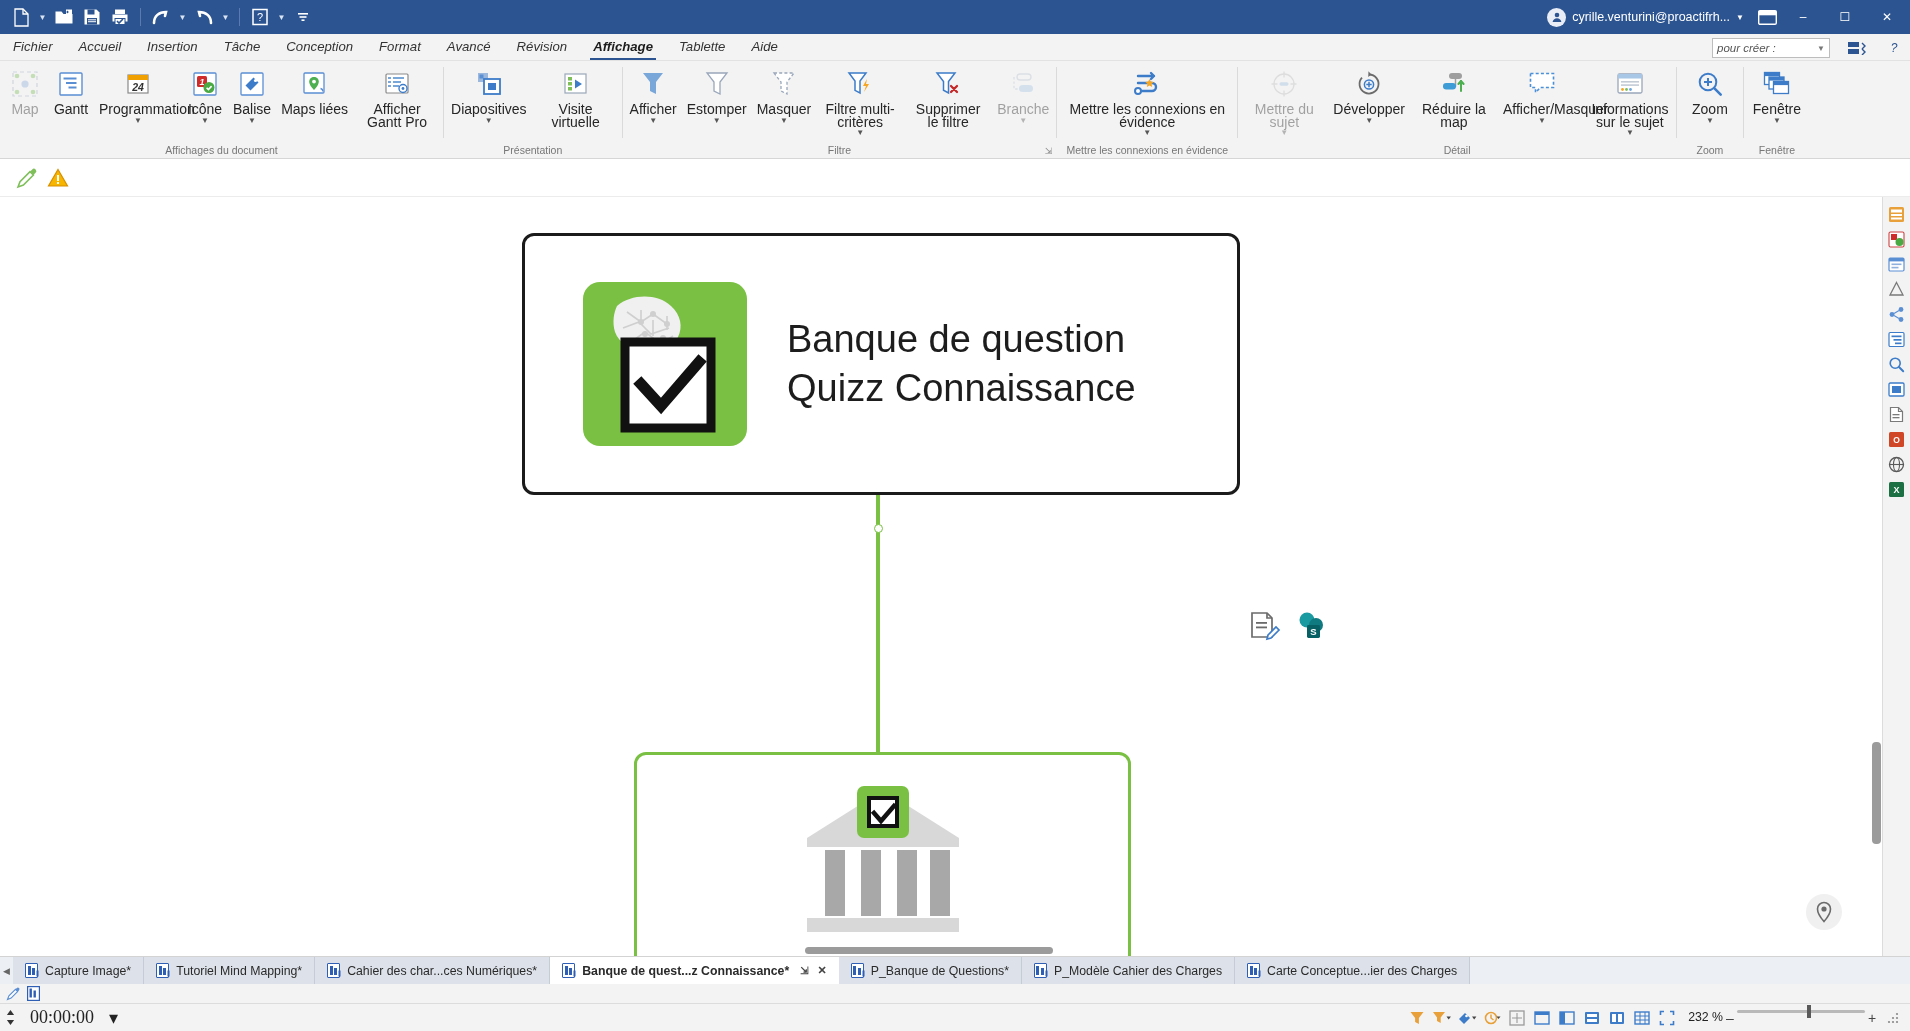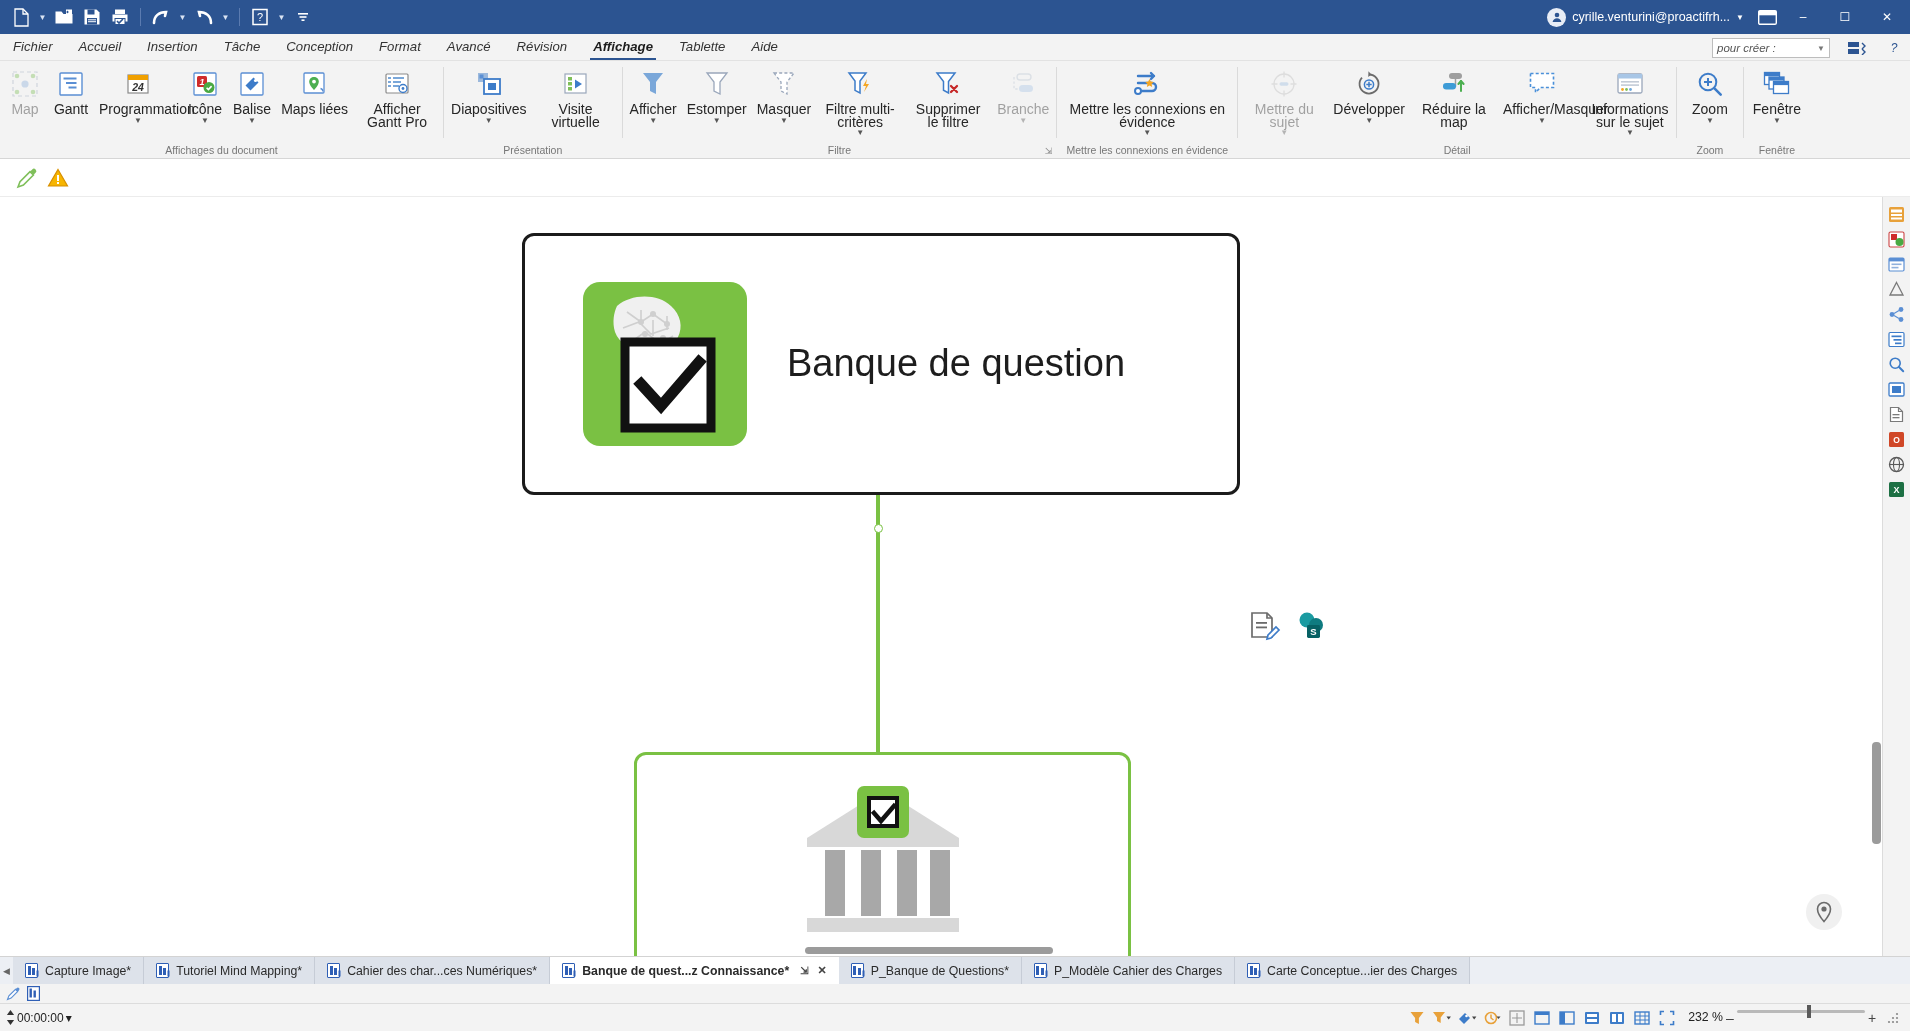--- a/index.html
+++ b/index.html
@@ -194,21 +194,21 @@
 
   
   .statusbar{
     height:28px;background:#f3f3f3;border-top:1px solid #dcdcdc;display:flex;
     align-items:center;padding:0 6px;gap:4px;font-size:12px;color:#333;
   }
   .sb-left{display:flex;align-items:center;gap:7px;}
   .sb-right{margin-left:auto;display:flex;align-items:center;gap:3px;}
   .sb-ico{width:22px;height:20px;display:flex;align-items:center;justify-content:center;
     cursor:pointer;border-radius:2px;}
-  .timer{display:flex;align-items:center;gap:2px;font-size:12px;color:#222;}
+  .timer{display:flex;align-items:center;gap:15px;font-size:18px;color:#222;font-family:Liberation Serif, serif;}
   .zoomslider{display:flex;align-items:flex-start;}
   .zs-track{width:128px;height:3px;background:#b9b9b9;position:relative;border-radius:2px;
     cursor:pointer;}
   .zs-thumb{position:absolute;left:70px;top:-5px;width:4px;height:13px;background:#5a5a5a;}
   .zs-btn{font-size:14px;color:#444;cursor:pointer;width:14px;text-align:center;}
   .zval{font-size:12.3px;color:#222;min-width:42px;text-align:right;}
 
   svg{display:block;}
 </style>
 </head>
@@ -697,20 +697,21 @@
             <circle cx="84" cy="42" r="3" fill="#cfcfcf"></circle>
             <circle cx="62" cy="52" r="3" fill="#cfcfcf"></circle>
             <circle cx="80" cy="56" r="3" fill="#cfcfcf"></circle>
           </g>
           <rect x="42" y="60" width="86" height="86" fill="#fff" stroke="#111" stroke-width="9"></rect>
           <path d="M58 102l20 22 38-44" fill="none" stroke="#111" stroke-width="11" stroke-linecap="square"></path>
         </svg>
       </div>
       <div class="root-text">
         <div>Banque de question</div>
+        <div>Quizz Connaissance</div>
       </div>
     </div>
 
     <div class="root-badges">
       <span>
         <svg width="34" height="30" viewBox="0 0 34 30">
             <path d="M4 2h15l5 5v19H4z" fill="#fff" stroke="#6b6b6b" stroke-width="1.7"></path>
             <path d="M19 2v5h5" fill="none" stroke="#6b6b6b" stroke-width="1.7"></path>
             <rect x="8" y="11" width="11" height="1.8" fill="#6b6b6b"></rect>
             <rect x="8" y="15.5" width="11" height="1.8" fill="#6b6b6b"></rect>

